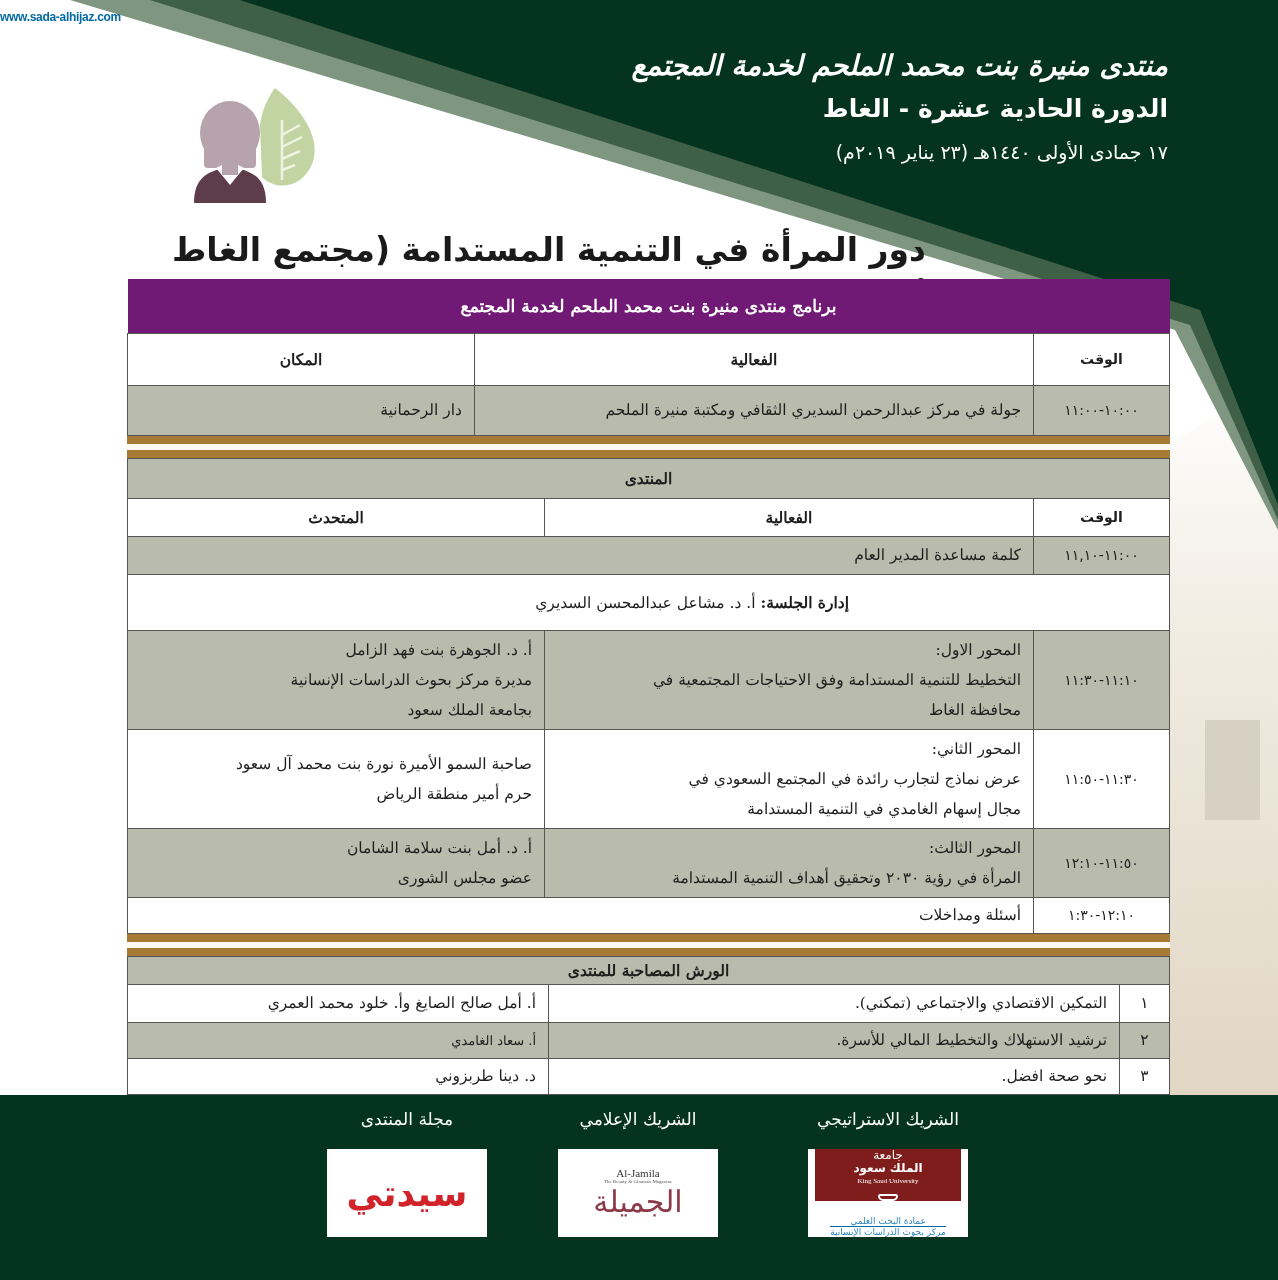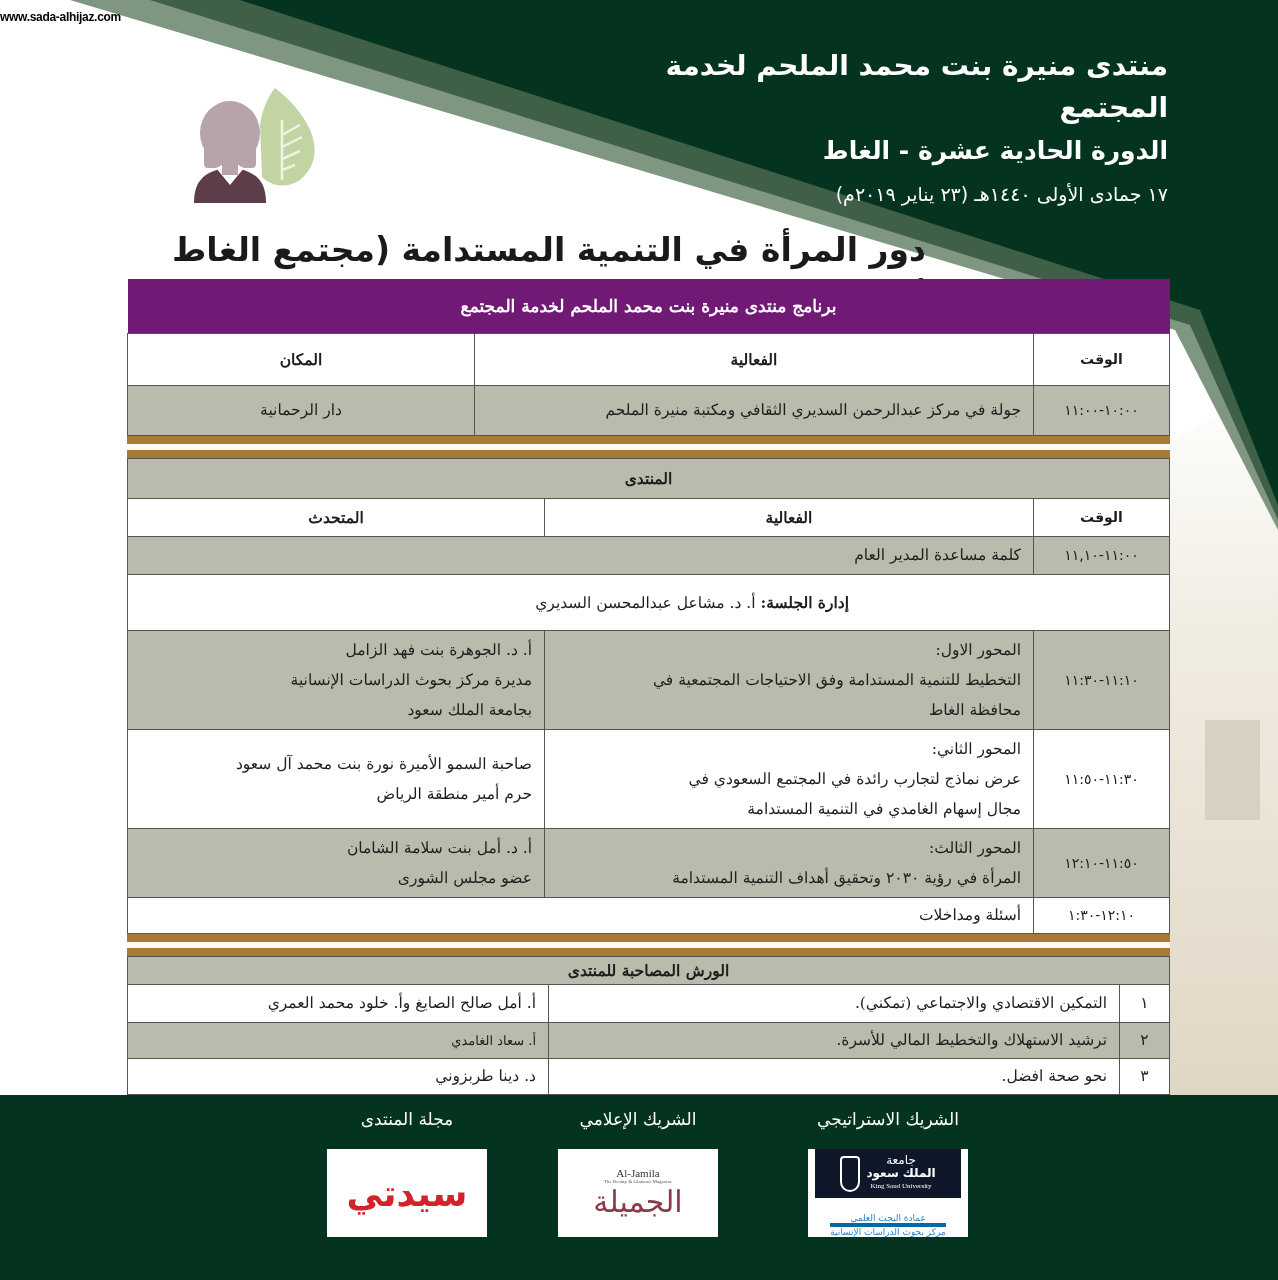--- a/index.html
+++ b/index.html
@@ -2,39 +2,39 @@
 <html><head>
 <meta charset="utf-8">
 <style>
   * { box-sizing: border-box; margin: 0; padding: 0; }
   html, body { width: 1278px; height: 1280px; overflow: hidden; background: #ffffff; }
   body { position: relative; font-family: "DejaVu Sans", sans-serif; color: #1e1e1e; }
 
   
   .bg-svg { position: absolute; left: 0; top: 0; width: 1278px; height: 1280px; z-index: 0; }
 
-  .watermark { position: absolute; left: 0; top: 10px; font-family: "Liberation Sans", sans-serif; font-size: 12px; color: #000000; font-weight: bold; letter-spacing: -0.3px; z-index: 2; }
+  .watermark { position: absolute; left: 0; top: 10px; font-family: "Liberation Sans", sans-serif; font-size: 12px; color: #0369a1; font-weight: bold; letter-spacing: -0.3px; z-index: 2; }
 
   .header { position: absolute; right: 110px; top: 45px; width: 620px; z-index: 2; direction: rtl; text-align: right; color: #ffffff; }
-  .header .h1 { font-size: 28px; font-weight: bold; line-height: 42px; }
+  .header .h1 { font-size: 28px; font-weight: bold; line-height: 42px; font-style: italic; }
   .header .h2 { font-size: 25px; font-weight: bold; line-height: 44px; }
   .header .h3 { font-size: 19px; line-height: 42px; }
 
   .avatar { position: absolute; left: 190px; top: 85px; width: 130px; height: 125px; z-index: 2; }
 
   .main-title { position: absolute; left: 126px; top: 225px; width: 800px; direction: rtl; text-align: right; font-size: 33px; font-weight: bold; color: #1a1a1a; z-index: 2; line-height: 50px; }
 
   .table-block { position: absolute; left: 127px; width: 1043px; z-index: 2; direction: rtl; }
   table { width: 100%; border-collapse: collapse; font-family: "DejaVu Serif", serif; font-size: 15.5px; }
   td, th { border: 1.5px solid #555555; padding: 0 12px; vertical-align: middle; text-align: right; }
   th { font-weight: bold; text-align: center; }
   .green-head { background: #701a75; color: #ffffff; font-size: 17px; font-weight: bold; text-align: center; height: 54px; border: none; }
   .w { background: #ffffff; }
   .g { background: #b9bcad; }
-  .center { text-align: center; }
+  .center { text-align: right; }
   .gold { height: 8px; background: #a77a35; }
   .gold-gap { height: 6px; background: #fffbf2; }
   .time { white-space: nowrap; width: 136px; text-align: center; font-family: "DejaVu Sans", sans-serif; font-size: 14px; }
   .multi { line-height: 30px; padding-top: 4px; padding-bottom: 4px; margin-top: 33px; }
   .num { width: 50px; text-align: center; }
 
   .footer { position: absolute; left: 0; top: 1095px; width: 1278px; height: 185px; background: #04331f; z-index: 2; }
   .partner { position: absolute; top: 0; width: 160px; text-align: center; }
   .partner-label { display: block; color: #ffffff; font-family: "DejaVu Serif", serif; font-size: 17px; margin-top: 14px; height: 26px; }
   .logo-box { position: absolute; top: 54px; left: 0; width: 160px; height: 88px; background: #ffffff; display: flex; align-items: center; justify-content: center; flex-direction: column; }
@@ -188,30 +188,30 @@
     </tr>
   </tbody>
     </table>
   <div class="gold"></div>
 </div>
 
 <div class="footer">
   <div class="partner" style="left:808px;">
     <span class="partner-label">الشريك الاستراتيجي</span>
     <div class="logo-box">
-      <div style="width:146px;height:52px;background:#0f172a;color:#fff;direction:rtl;display:flex;align-items:center;justify-content:center;gap:6px;">
+      <div style="width:146px;height:52px;background:#7f1d1d;color:#fff;direction:rtl;display:flex;align-items:center;justify-content:center;gap:6px;flex-direction:column;">
         <div style="text-align:center;line-height:13px;">
           <div style="font-size:12px;">جامعة</div>
           <div style="font-size:12px;font-weight:bold;">الملك سعود</div>
           <div style="font-size:7px;font-family:'Liberation Serif',serif;direction:ltr;">King Saud University</div>
         </div>
         <span style="display:inline-block;width:20px;height:36px;border:2px solid #fff;border-radius:4px 4px 10px 10px;"></span>
       </div>
       <div style="font-size:9px;color:#2b86c4;margin-top:15px;direction:rtl;">عمادة البحث العلمي</div>
-      <div style="font-size:9px;color:#2b86c4;direction:rtl;border-top:4px solid #0369a1;">مركز بحوث الدراسات الإنسانية</div>
+      <div style="font-size:9px;color:#2b86c4;direction:rtl;border-top:1px solid #0369a1;">مركز بحوث الدراسات الإنسانية</div>
     </div>
   </div>
   <div class="partner" style="left:558px;">
     <span class="partner-label">الشريك الإعلامي</span>
     <div class="logo-box">
       <div style="font-family:Liberation Serif, serif;font-size:11px;color:#333;">Al-Jamila</div>
       <div style="font-family:'Liberation Serif',serif;font-size:5px;color:#555;">The Beauty &amp; Glamour Magazine</div>
       <div style="font-family:'DejaVu Serif',serif;font-size:30px;color:#8c3a4a;line-height:36px;direction:rtl;">الجميلة</div>
     </div>
   </div>

